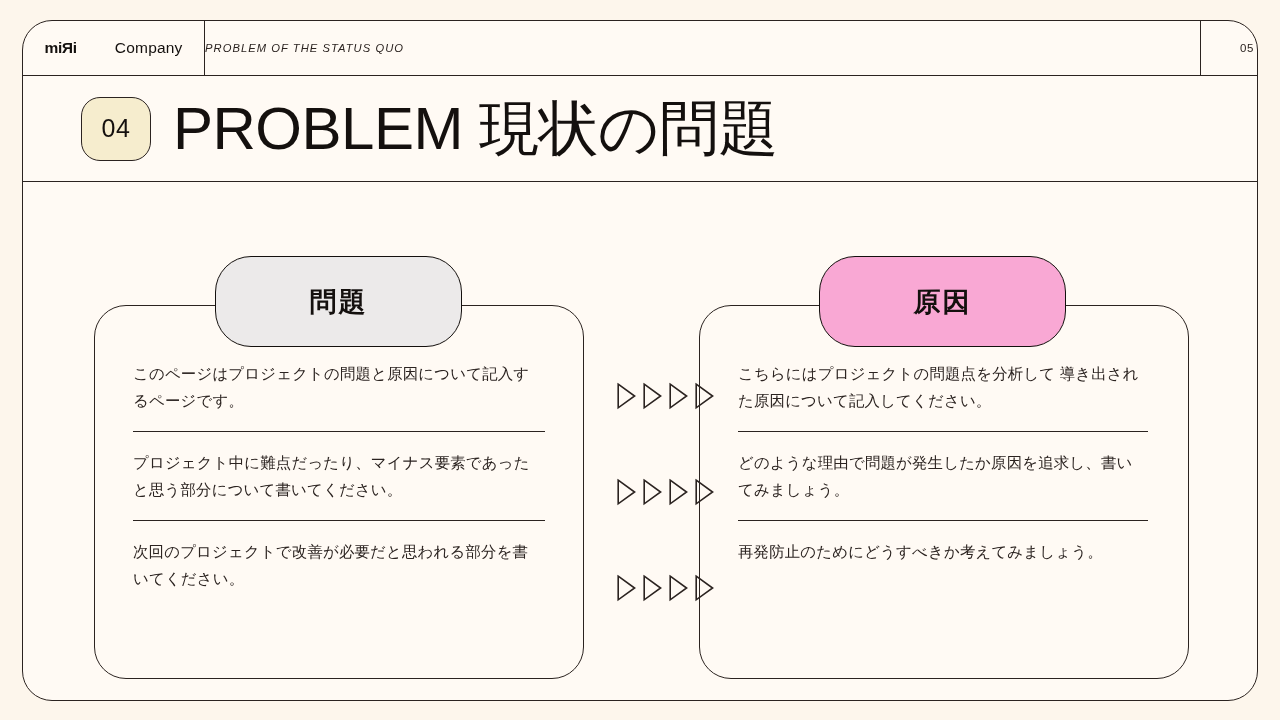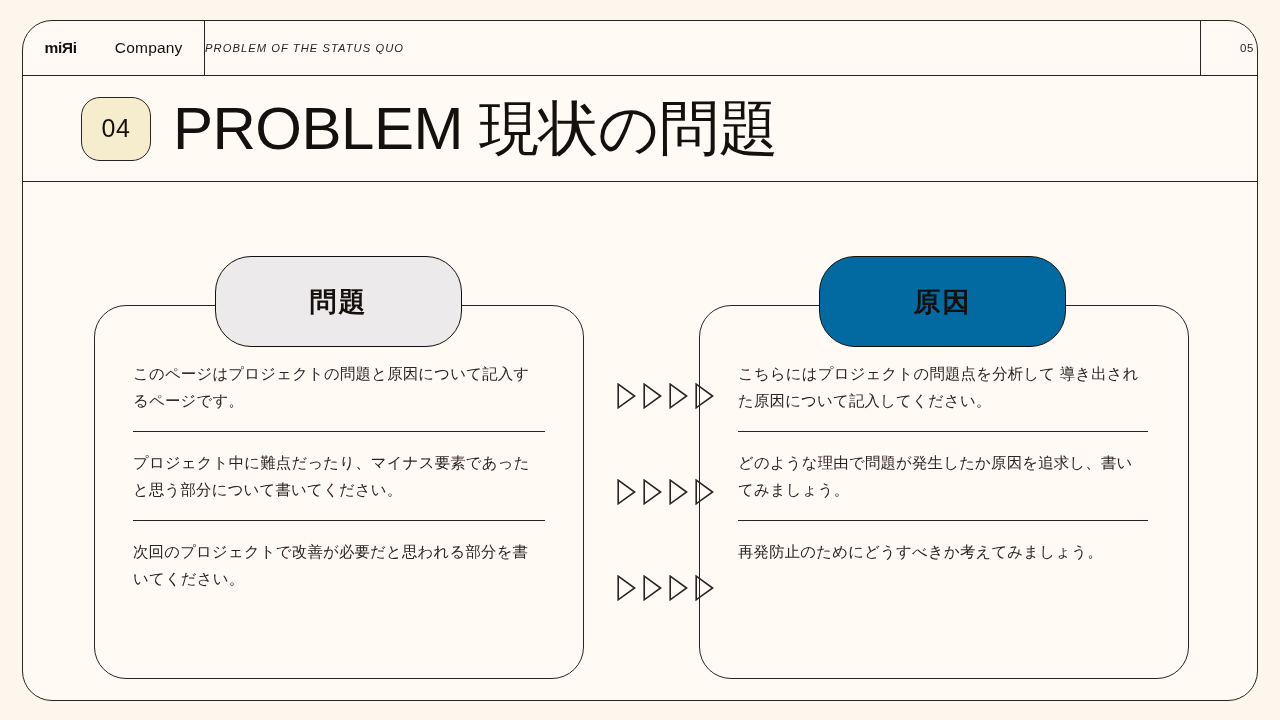--- a/index.html
+++ b/index.html
@@ -276,21 +276,21 @@
           <div class="item-divider"></div>
           <div class="card-item">どのような理由で問題が発生したか原因を追求し、書いてみましょう。</div>
           <div class="item-divider"></div>
           <div class="card-item">再発防止のためにどうすべきか考えてみましょう。</div>
         </div>
       </div>
 
       <div class="pill pill-left" style="background: rgb(236, 234, 234);">
         <span class="pill-label">問題</span>
       </div>
-      <div class="pill pill-right" style="background: #0369a1;">
+      <div class="pill pill-right" style="background: #f9a8d4;">
         <span class="pill-label">原因</span>
       </div>
 
       <div class="arrow-group arrow-group-1">
         <svg class="arrow-tri" width="21" height="28" viewBox="0 0 21 28">
             <path d="M2.2 2.2 L18.6 14 L2.2 25.8 Z" fill="none" stroke="#2b2320" stroke-width="1.6" stroke-linejoin="miter"></path>
           </svg>
         <svg class="arrow-tri" width="21" height="28" viewBox="0 0 21 28">
             <path d="M2.2 2.2 L18.6 14 L2.2 25.8 Z" fill="none" stroke="#2b2320" stroke-width="1.6" stroke-linejoin="miter"></path>
           </svg>

